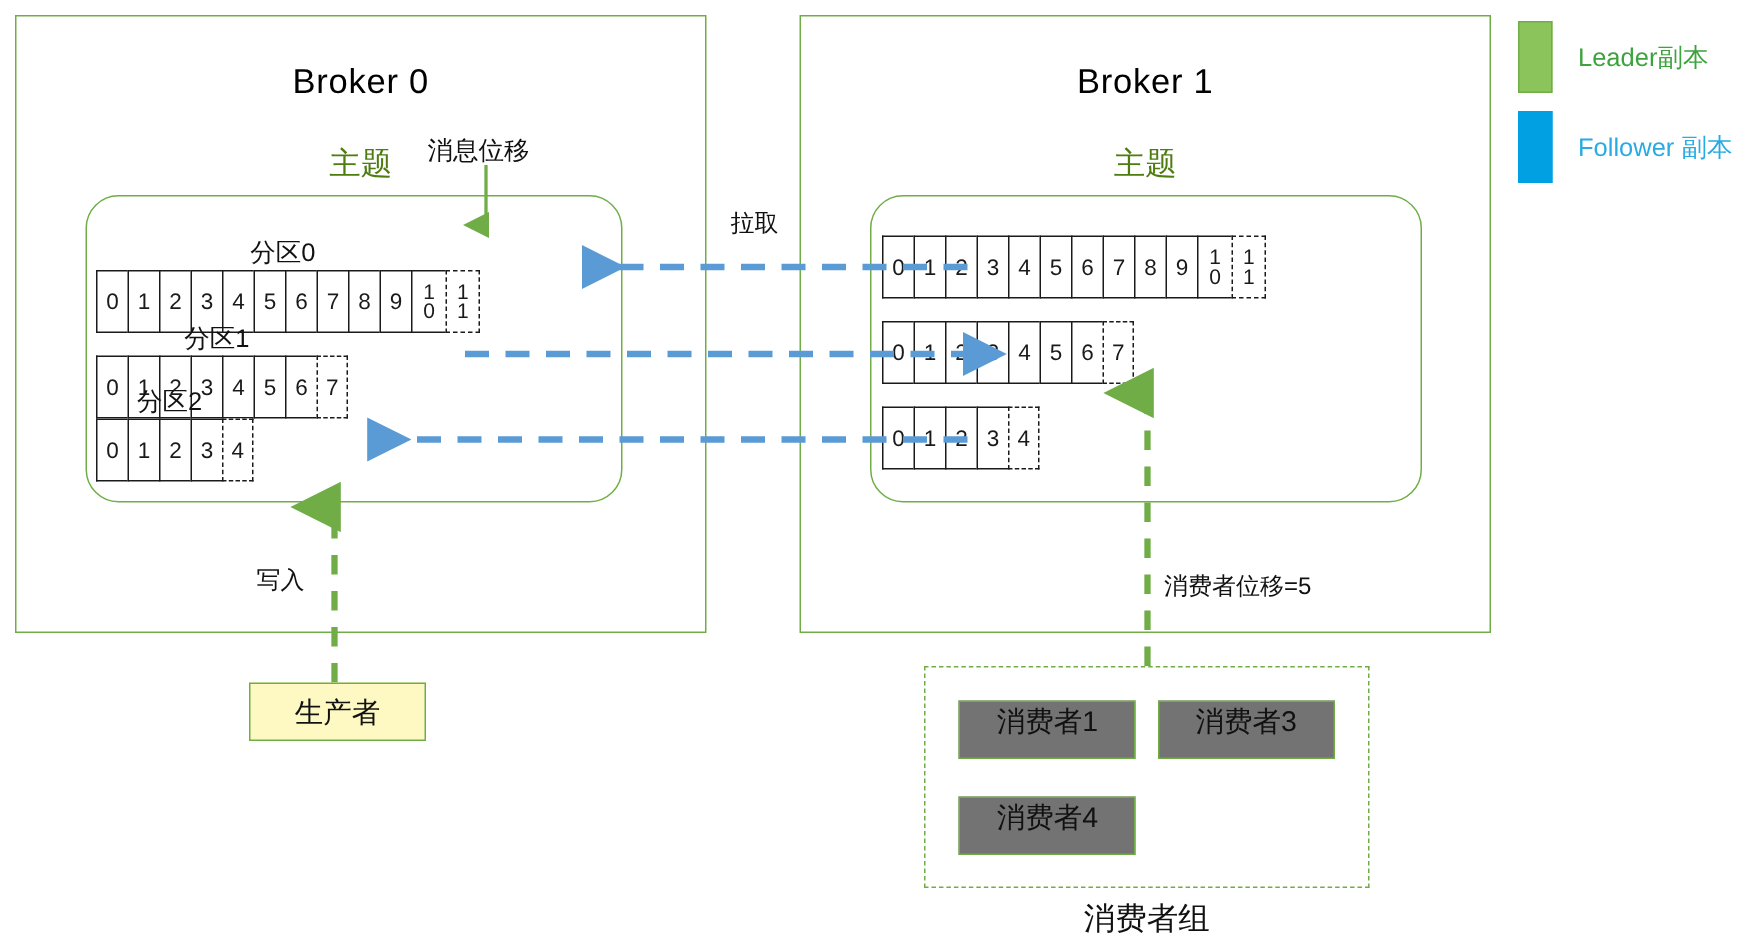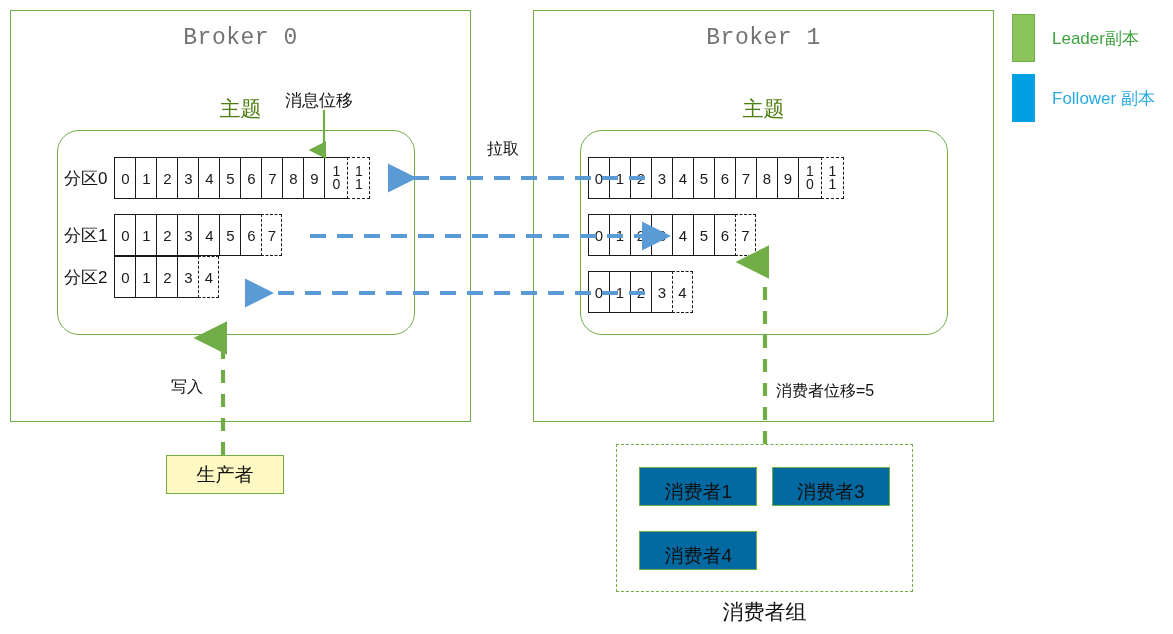--- a/index.html
+++ b/index.html
@@ -27,27 +27,26 @@
     position: absolute;
     border: 1.5px solid #70AD47;
     background: #ffffff;
     box-sizing: border-box;
   }
   #broker0-box { left: 10px;  top: 10px; width: 461px; height: 412px; }
   #broker1-box { left: 533px; top: 10px; width: 461px; height: 412px; }
 
   .broker-title {
     position: absolute;
-    top: 14px;
+    top: 30px;
     width: 100%;
     text-align: center;
     font-size: 23px;
     letter-spacing: 0.5px;
-    color: #737373;
-    font-family: Liberation Mono, monospace;
+    color: #000000;
   }
 
   .topic-title {
     position: absolute;
     top: 84px;
     width: 100%;
     text-align: center;
     font-size: 21px;
     font-weight: 500;
     color: #4d7c0f;
@@ -63,20 +62,21 @@
   }
   #topic0-box { left: 57px;  top: 130px; width: 358px; height: 205px; }
   #topic1-box { left: 580px; top: 130px; width: 368px; height: 205px; }
 
   
   .part-row {
     position: absolute;
     display: flex;
     align-items: center;
     height: 42px;
+    flex-direction: column;
   }
   .part-label {
     font-size: 17px;
     color: #111111;
     white-space: nowrap;
     margin-right: 7px;
   }
   .cells {
     display: flex;
     align-items: stretch;
@@ -183,24 +183,24 @@
     align-items: center;
     justify-items: center;
     padding: 14px 18px;
     box-sizing: border-box;
     gap: 10px 6px;
   }
   .consumer-item {
     width: 118px;
     height: 39px;
     border: 1.3px solid #70AD47;
-    background: #0369a1;
-    box-sizing: border-box;
-    display: flex;
-    align-items: flex-end;
+    background: #737373;
+    box-sizing: border-box;
+    display: flex;
+    align-items: flex-start;
     justify-content: center;
     font-size: 19px;
     color: #111111;
   }
   #consumer-group-label {
     position: absolute;
     left: 616px;
     top: 598px;
     width: 297px;
     text-align: center;

